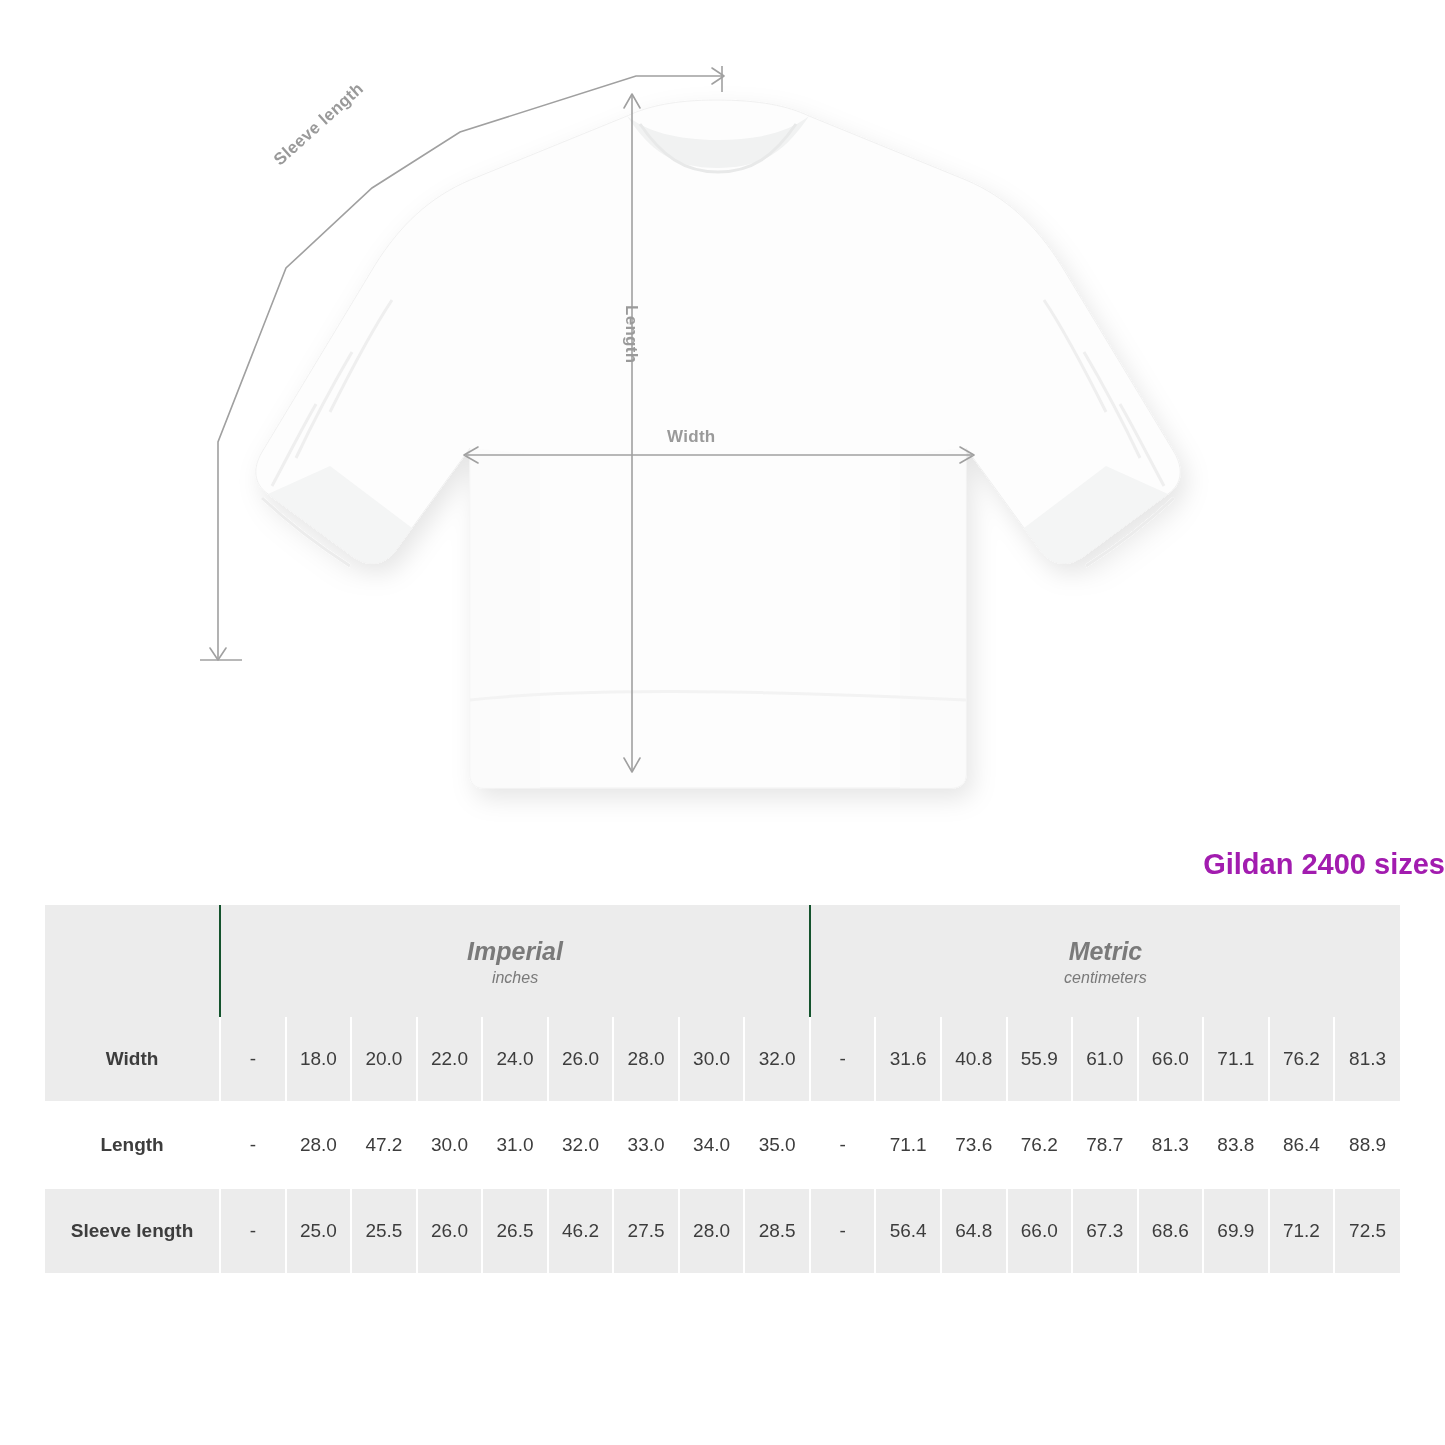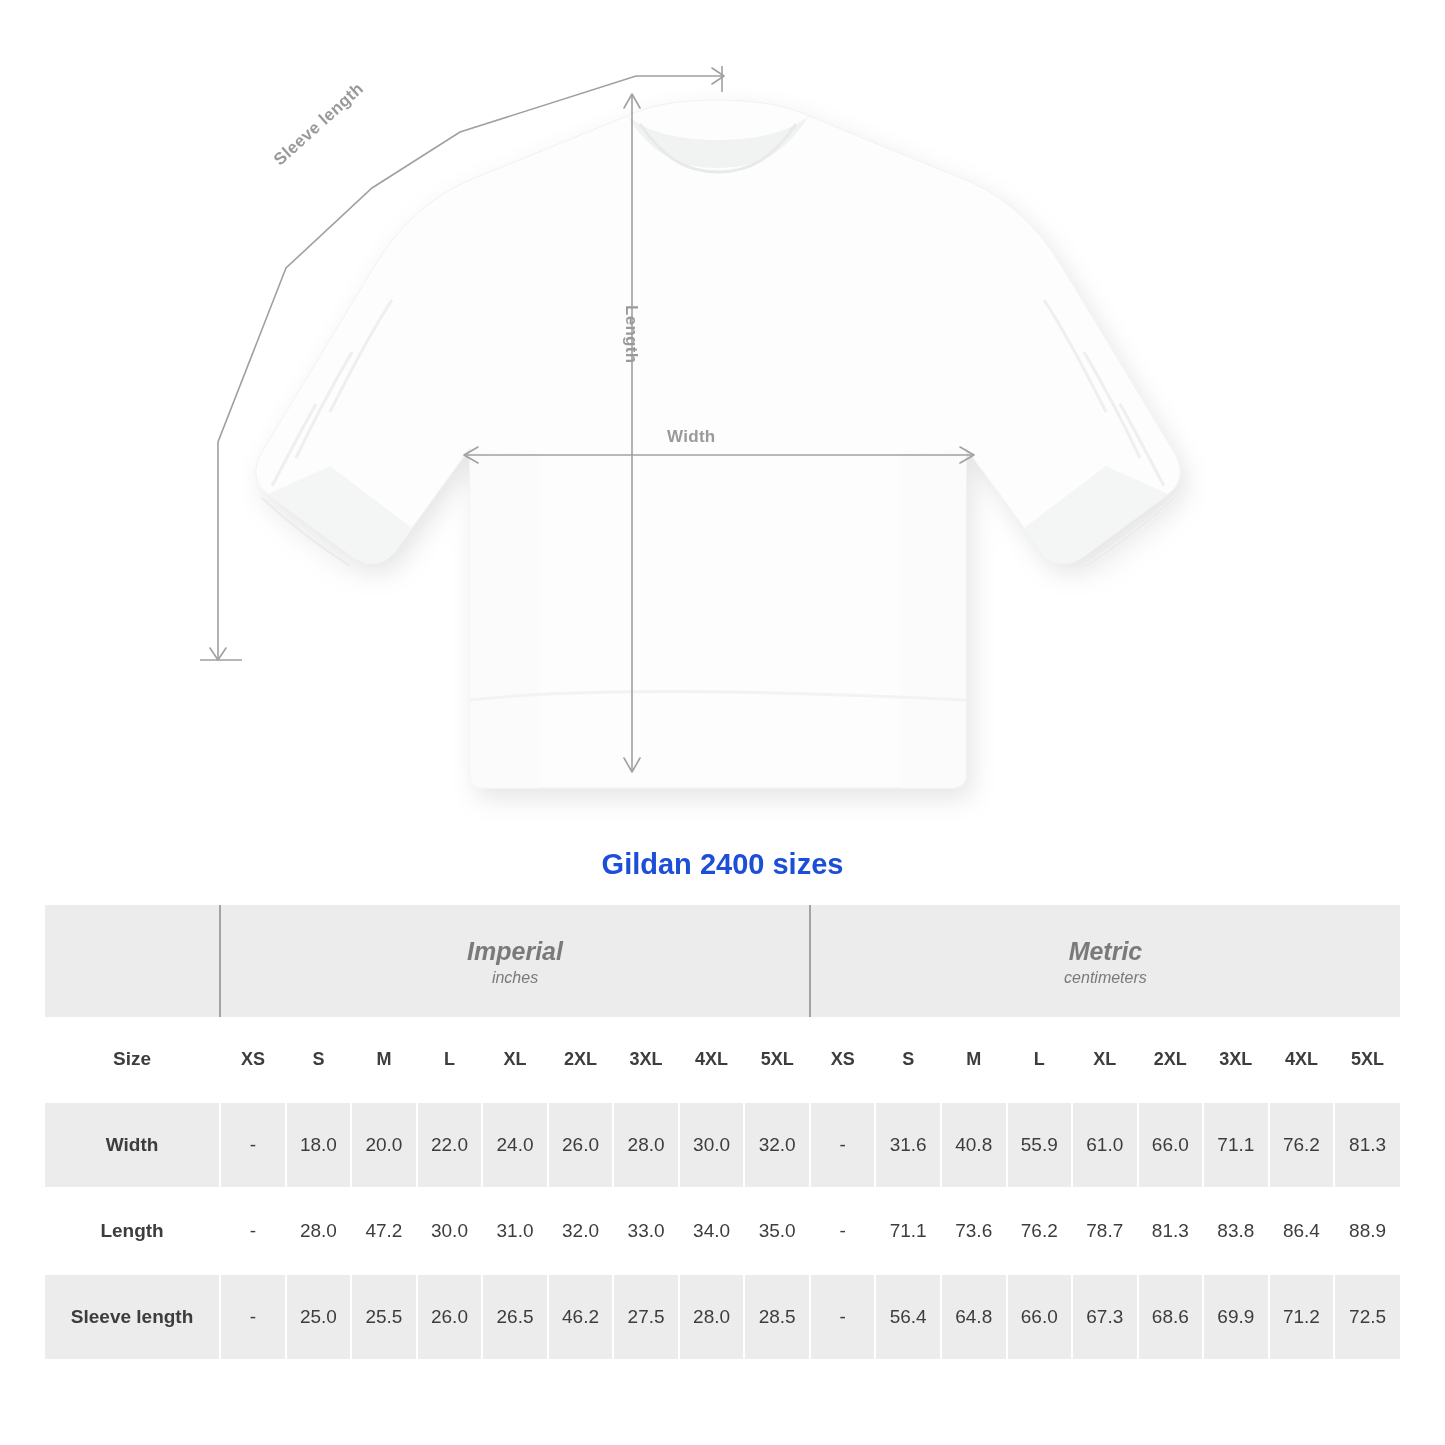--- a/index.html
+++ b/index.html
@@ -52,22 +52,23 @@
   }
 
   
   .title-block {
     text-align: center;
     margin-top: 18px;
   }
   .chart-title {
     font-size: 29px;
     font-weight: bold;
-    color: #1d4ed8;
+    color: #a21caf;
     margin: 12px 0 16px 0;
+    text-align: right;
   }
   .chart-note {
     font-size: 17.5px;
     font-style: italic;
     color: #555555;
     margin: 0;
   }
 
   
   .table-wrap {
@@ -127,21 +128,21 @@
 
   .col-label { width: 175px; }
   .col-cell  { width: 65.5px; }
 
   
   .data-row td + td,
   .head-row td + td {
     border-left: 2px solid #ffffff;
   }
   .unit-row td + td {
-    border-left: 2px solid #a3a3a3;
+    border-left: 2px solid #14532d;
   }
   .data-row td, .head-row td {
     border-bottom: 2px solid #ffffff;
   }
 </style>
 </head>
 <body>
 
 <div class="illustration">
 
@@ -274,41 +275,20 @@
           <td></td>
           <td colspan="9">
             <div class="unit-main">Imperial</div>
             <div class="unit-sub">inches</div>
           </td>
           <td colspan="9">
             <div class="unit-main">Metric</div>
             <div class="unit-sub">centimeters</div>
           </td>
         </tr>
-        <tr class="head-row">
-          <td class="rowlabel">Size</td>
-          <td>XS</td>
-          <td>S</td>
-          <td>M</td>
-          <td>L</td>
-          <td>XL</td>
-          <td>2XL</td>
-          <td>3XL</td>
-          <td>4XL</td>
-          <td>5XL</td>
-          <td>XS</td>
-          <td>S</td>
-          <td>M</td>
-          <td>L</td>
-          <td>XL</td>
-          <td>2XL</td>
-          <td>3XL</td>
-          <td>4XL</td>
-          <td>5XL</td>
-        </tr>
         <tr class="data-row row-alt">
           <td class="rowlabel">Width</td>
           <td>-</td>
           <td>18.0</td>
           <td>20.0</td>
           <td>22.0</td>
           <td>24.0</td>
           <td>26.0</td>
           <td>28.0</td>
           <td>30.0</td>

